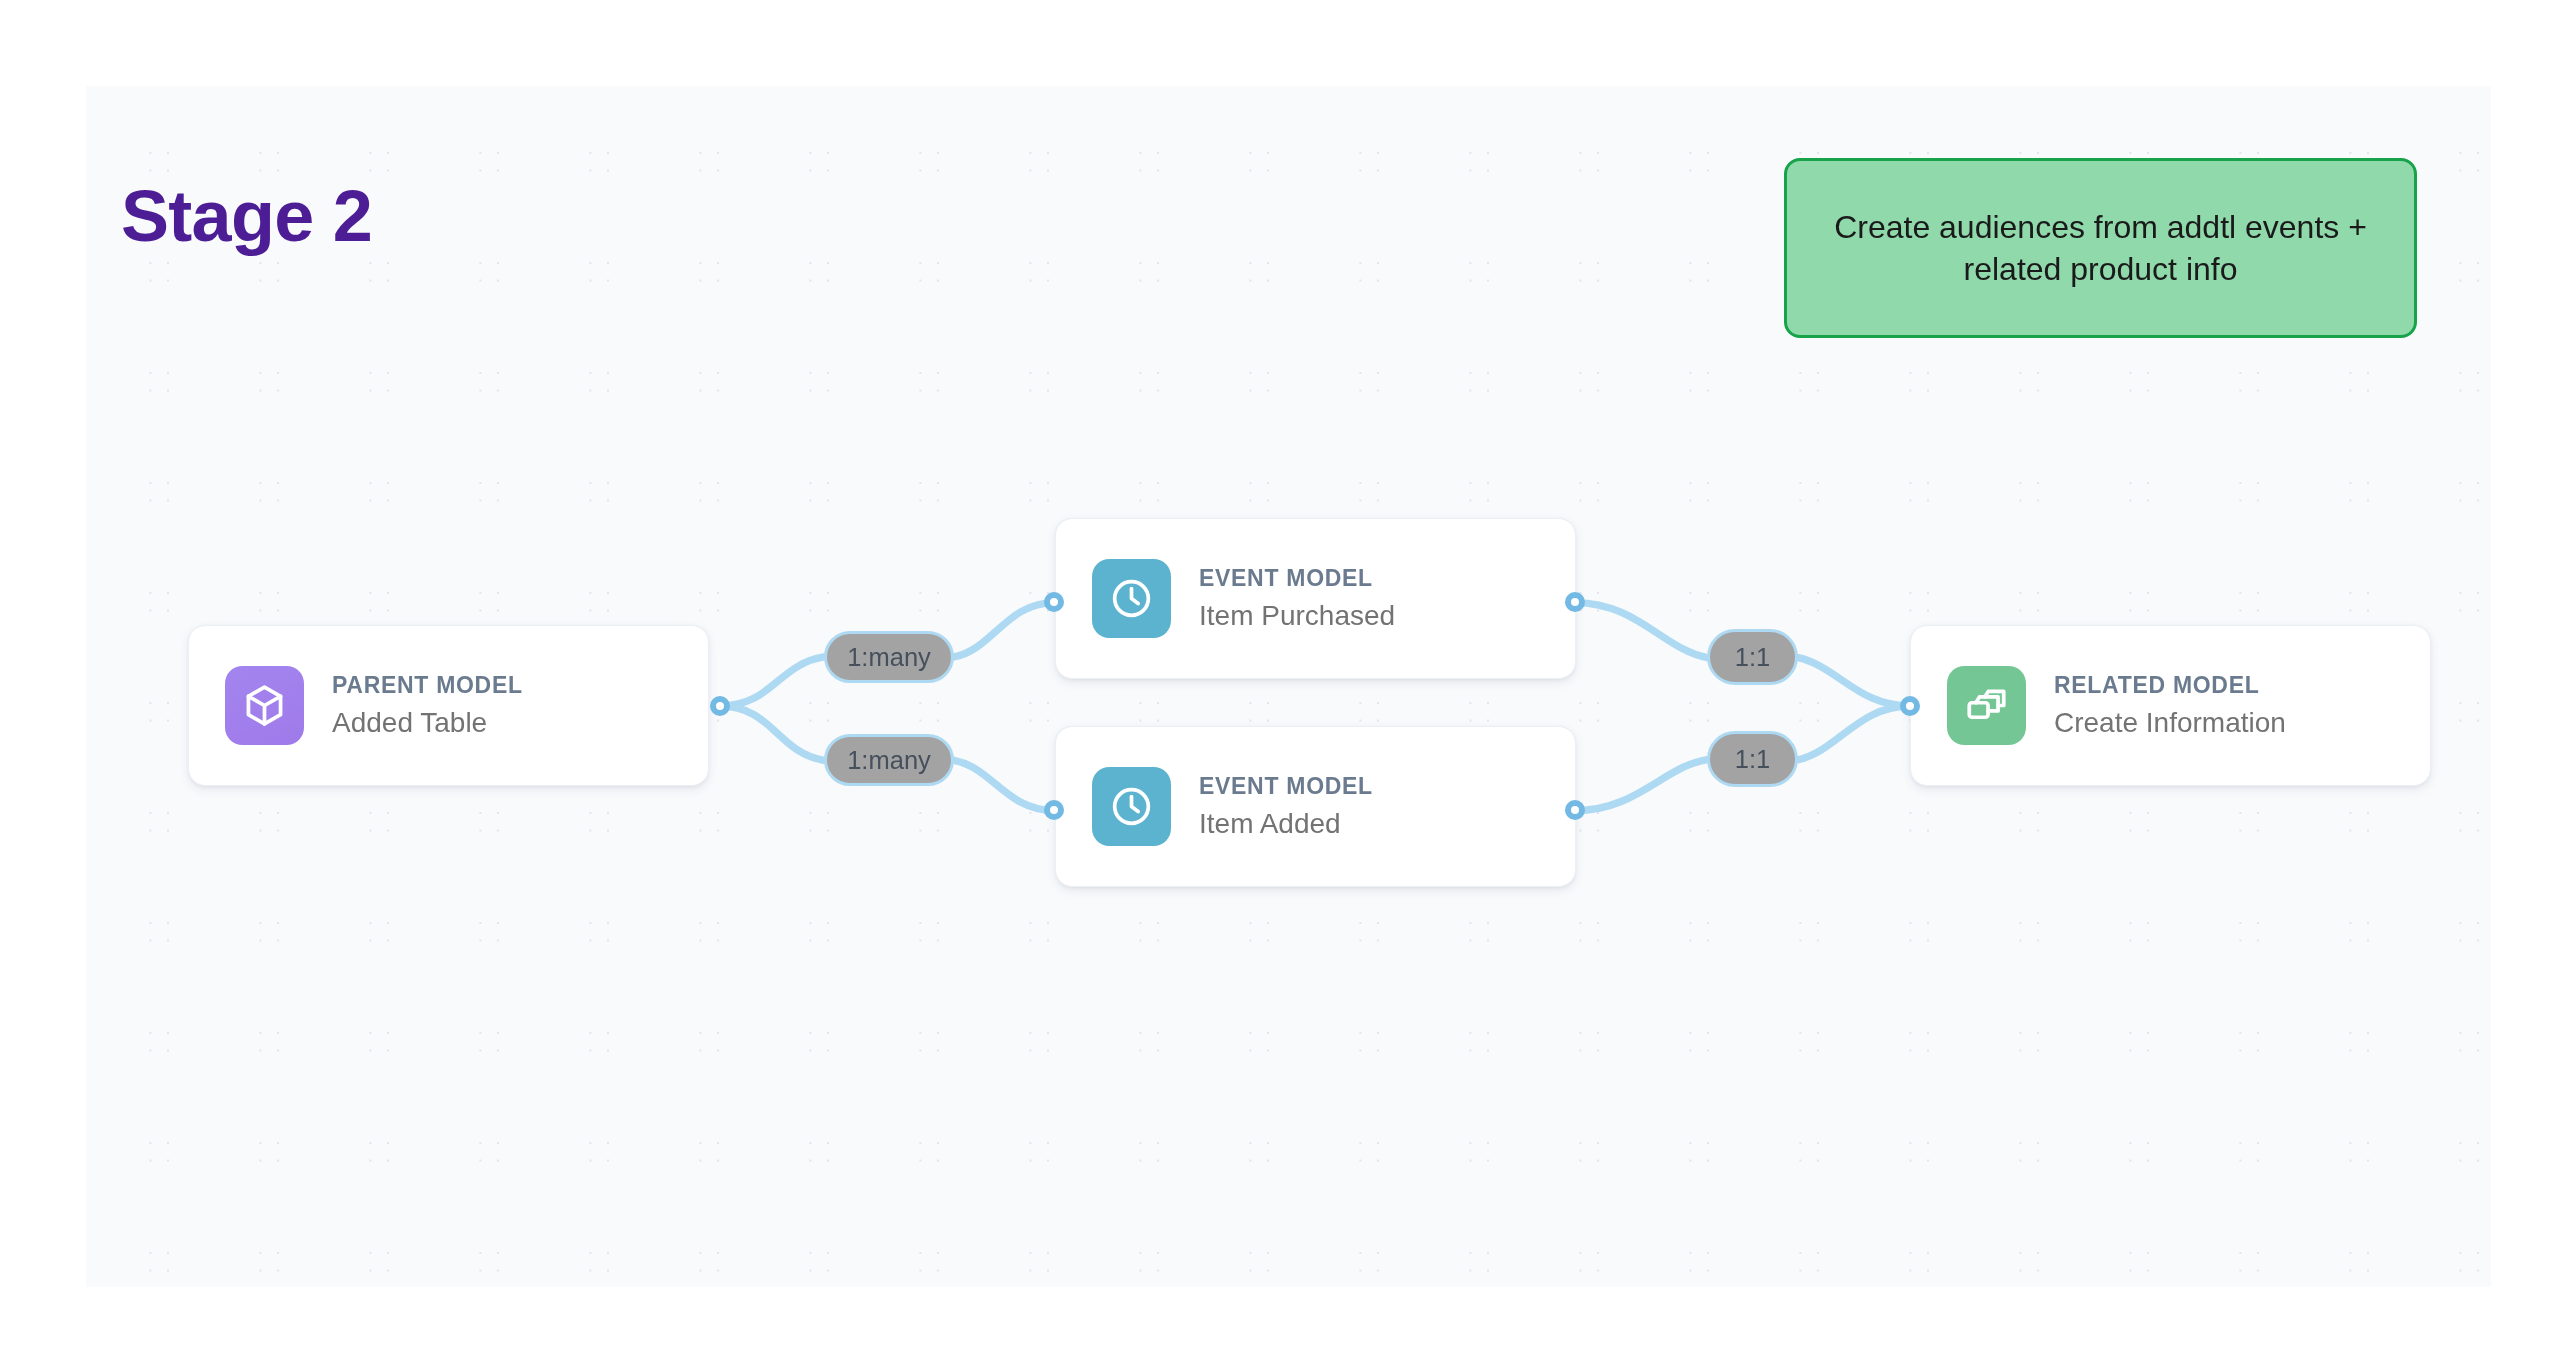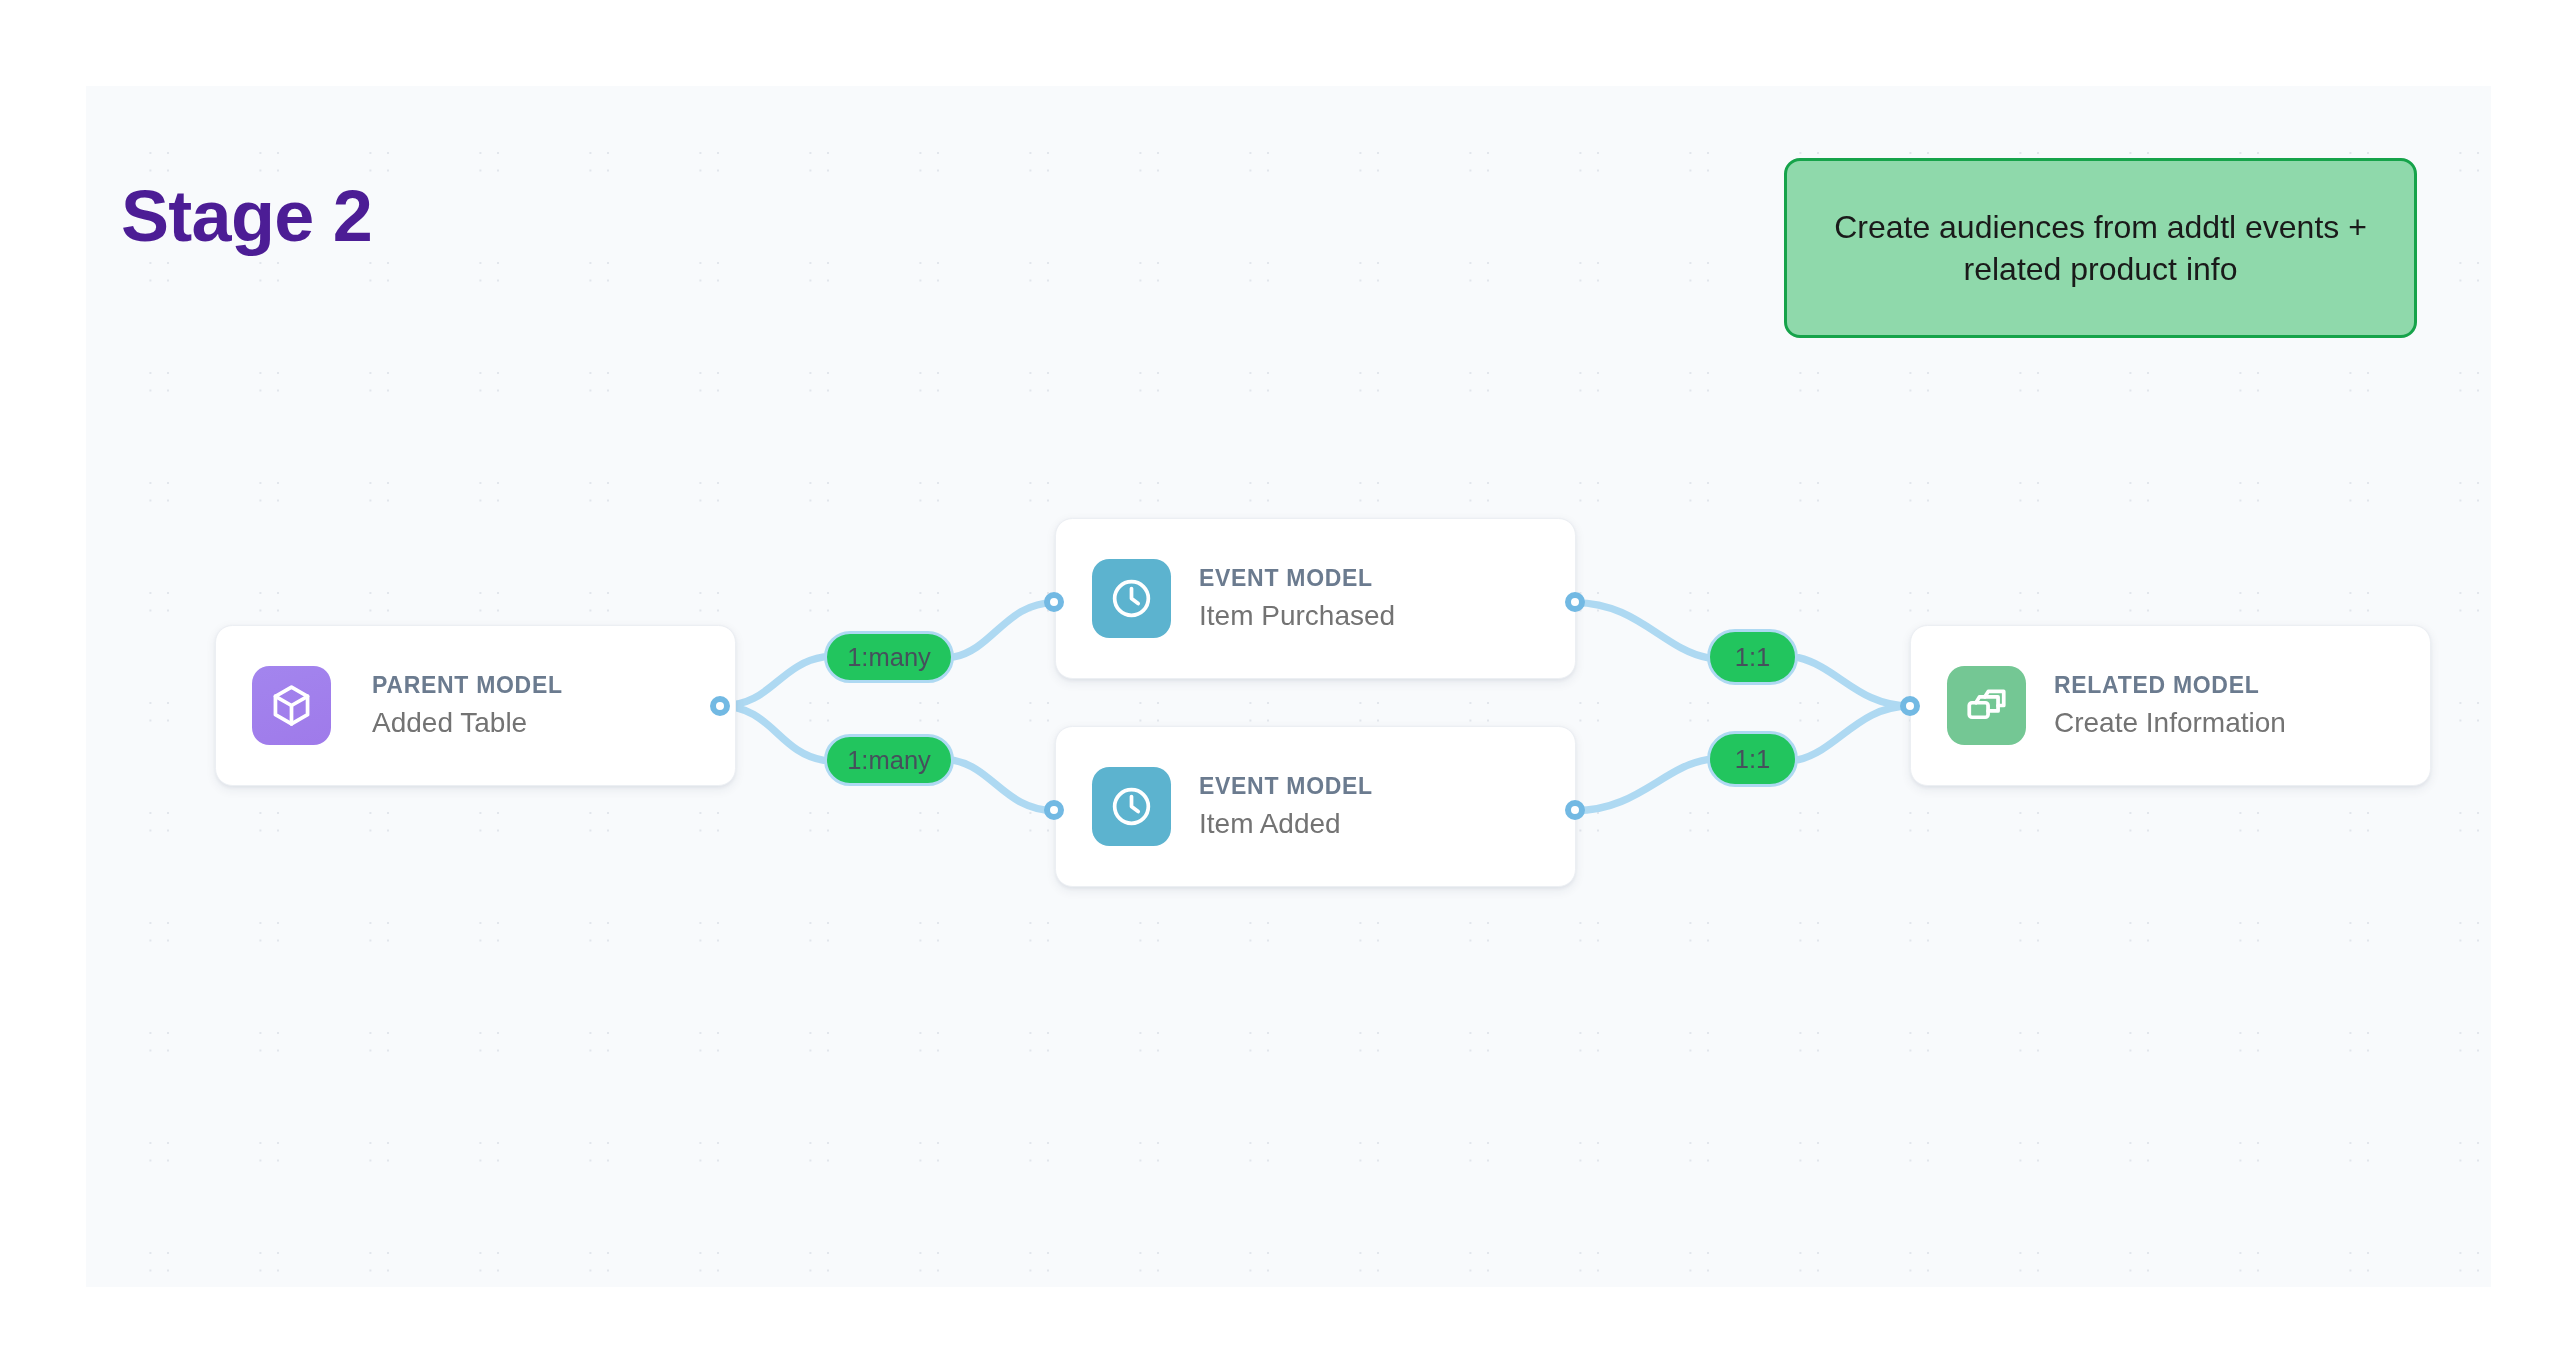--- a/index.html
+++ b/index.html
@@ -134,21 +134,21 @@
   }
   .node-name {
     font-size: 28px;
     color: #737373;
     margin-top: 8px;
     line-height: 1.15;
     white-space: nowrap;
   }
 
   
-  #node-parent  { left: 215px;  top: 625px;  width: 521px;  height: 161px; gap: 13px; }
+  #node-parent  { left: 188px;  top: 625px;  width: 521px;  height: 161px; }
   #node-event-1 { left: 1055px; top: 518px;  width: 521px;  height: 161px; }
   #node-event-2 { left: 1055px; top: 726px; width: 521px;  height: 161px; }
   #node-related { left: 1910px; top: 625px;  width: 521px;  height: 161px; }
 
   
   .handle {
     position: absolute;
     width: 20px;
     height: 20px;
     box-sizing: border-box;
@@ -161,21 +161,21 @@
   #handle-e1-in       { left: 1044px; top: 592px;  }
   #handle-e1-out      { left: 1565px; top: 592px;  }
   #handle-e2-in       { left: 1044px; top: 800px; }
   #handle-e2-out      { left: 1565px; top: 800px; }
   #handle-related-in  { left: 1900px; top: 696px; }
 
   
   .rel-pill {
     position: absolute;
     box-sizing: border-box;
-    background: #22c55e;
+    background: #a3a3a3;
     border: 3.4px solid #aed9f2;
     border-radius: 670px;
     display: flex;
     align-items: center;
     justify-content: center;
     font-size: 25.5px;
     color: #46505c;
     z-index: 5;
     white-space: nowrap;
   }

